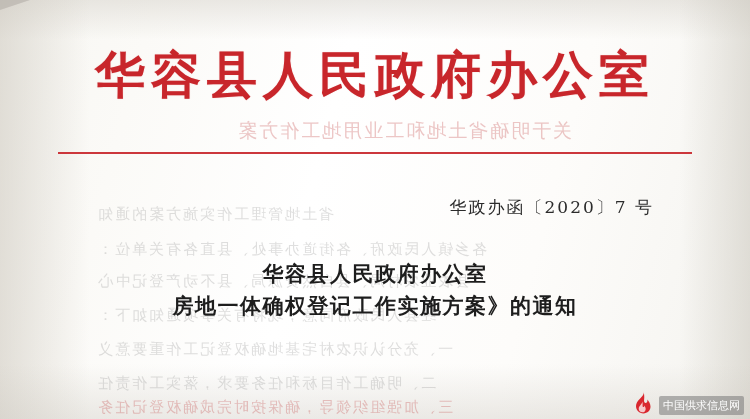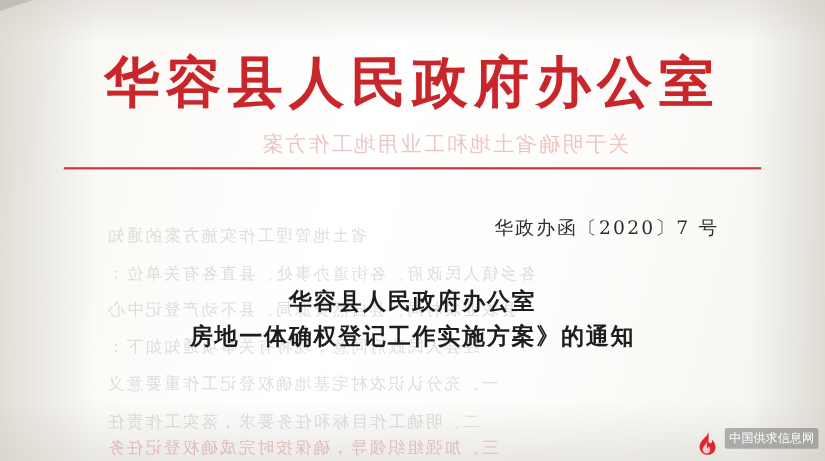--- a/index.html
+++ b/index.html
@@ -134,21 +134,21 @@
     line-height: 32px;
     white-space: nowrap;
   }
 
   
   .watermark {
     position: absolute;
     right: 6px;
     bottom: 4px;
     display: flex;
-    align-items: flex-start;
+    align-items: flex-end;
     gap: 4px;
   }
   .wm-mark {
     width: 26px;
     height: 26px;
     position: relative;
     display: inline-block;
   }
   .wm-mark svg { display: block; }
   .wm-text {

